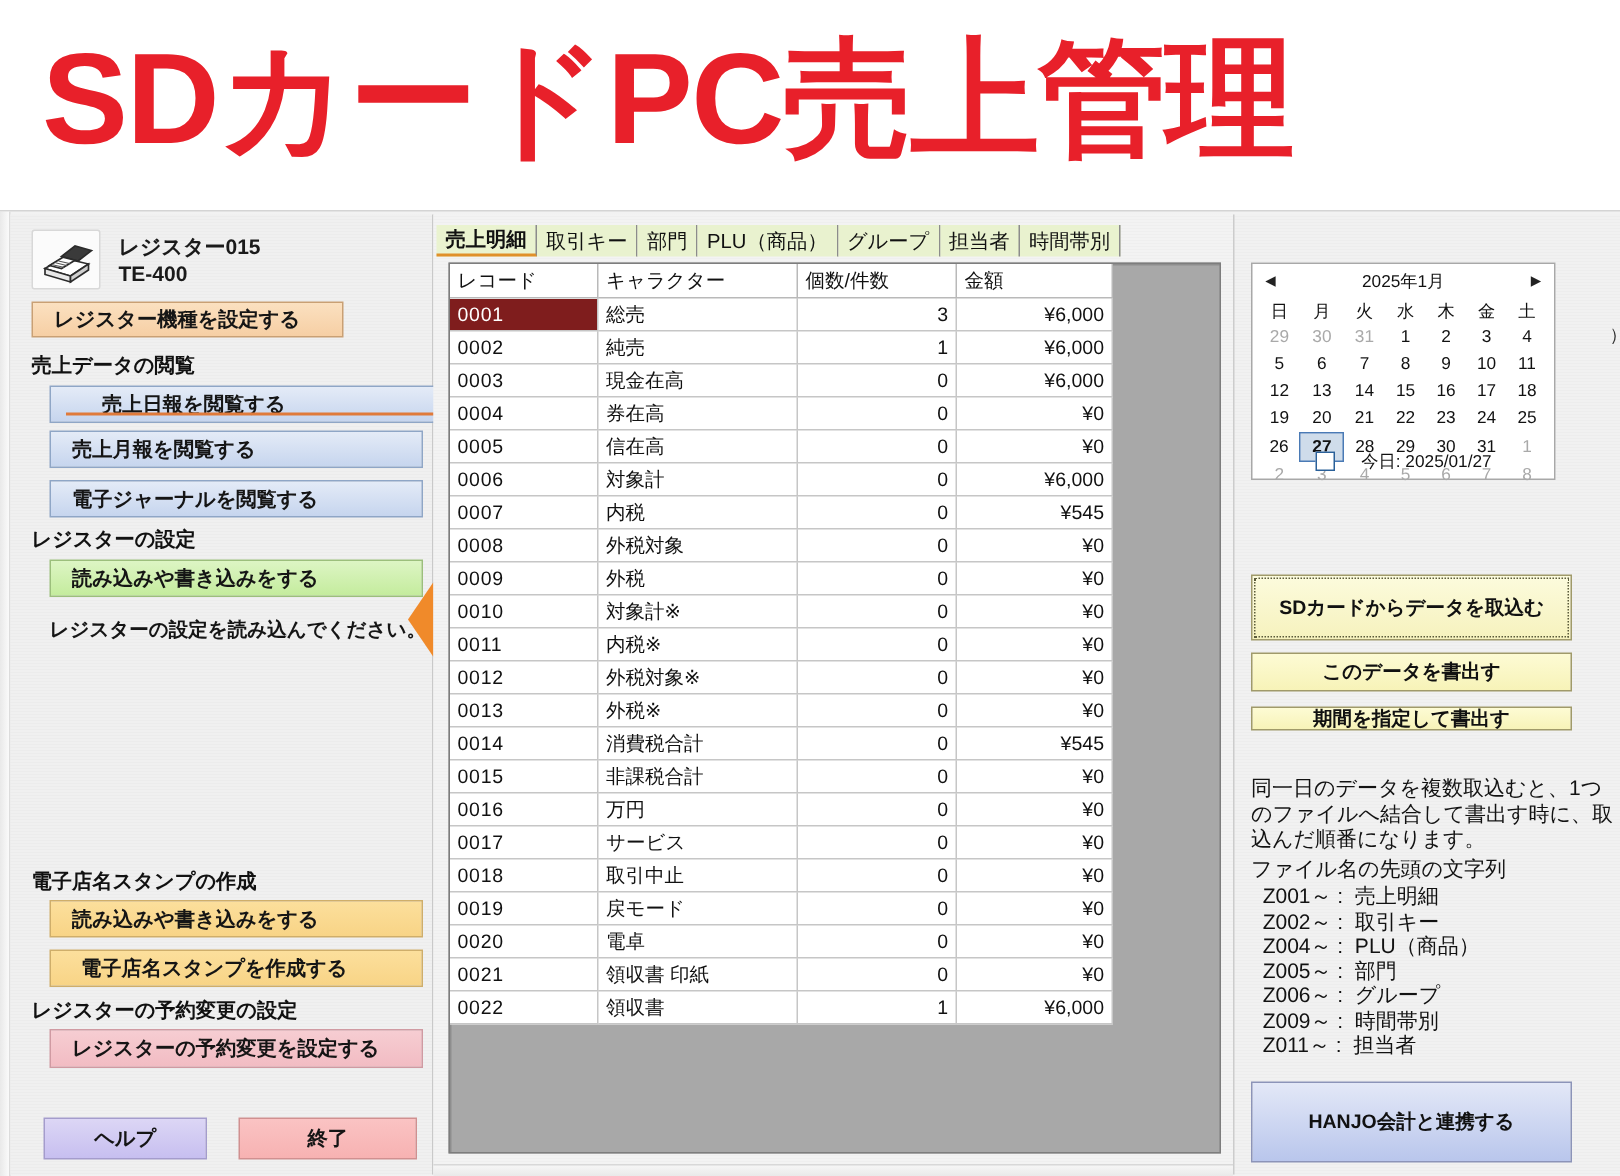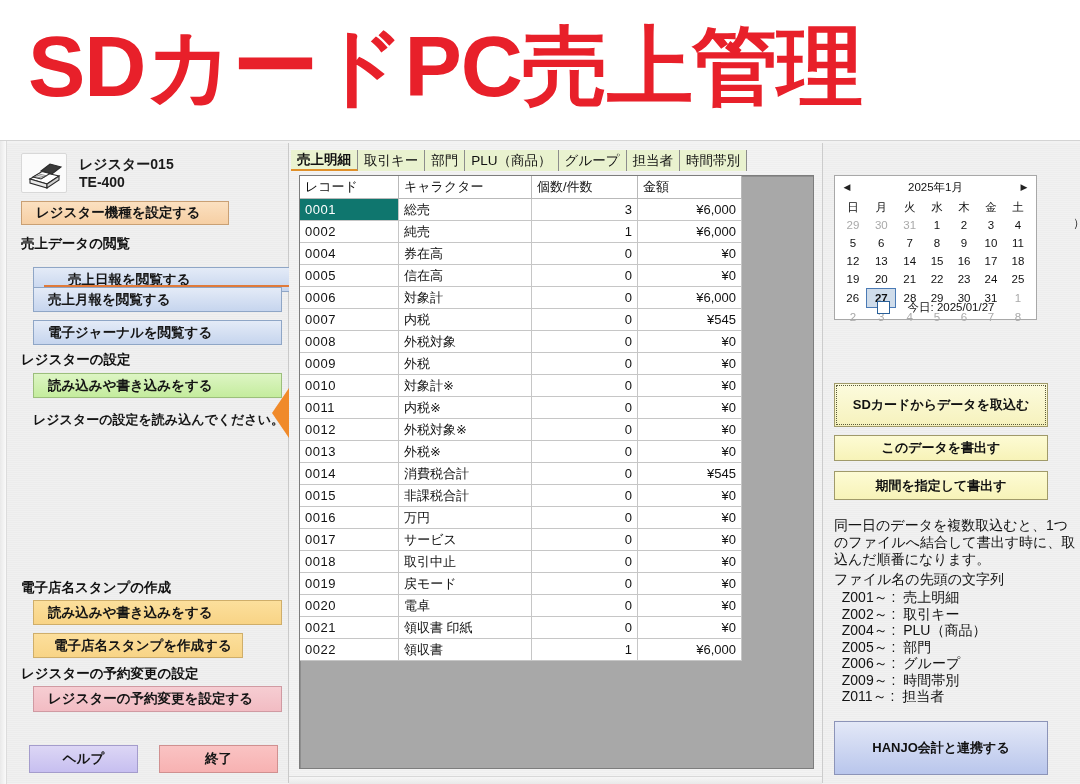--- a/index.html
+++ b/index.html
@@ -175,21 +175,21 @@
     overflow:hidden;white-space:nowrap;
   }
   td.c-rec{width:88px;text-align:left;letter-spacing:0.5px;}
   td.c-chr{width:122px;text-align:left;}
   td.c-qty{width:95px;text-align:right;}
   td.c-amt{width:93px;text-align:right;}
   th.c-rec{width:88px;}
   th.c-chr{width:122px;}
   th.c-qty{width:95px;}
   th.c-amt{width:93px;}
-  tr.selected td.c-rec{background:#0f766e;color:#ffffff;}
+  tr.selected td.c-rec{background:#7f1d1d;color:#ffffff;}
 
   
   .right{
     position:absolute;left:822px;top:2px;width:258px;height:640px;
     background:#f0f0f0;
     background-image:repeating-linear-gradient(to bottom,#f1f1f1 0px,#f1f1f1 1px,#ededed 1px,#ededed 2px);
     border-left:1px solid #cccccc;
   }
   .cal{
     position:absolute;left:11px;top:32px;width:201px;height:143px;
@@ -300,37 +300,37 @@
           </svg>
         </div>
         <div class="reg-name">レジスター015</div>
         <div class="reg-model">TE-400</div>
       </div>
 
       <div class="sb-btn orange" style="left:14px;top:58px;width:208px;height:24px;">レジスター機種を設定する</div>
 
       <div class="sb-label" style="left:14px;top:92px;">売上データの閲覧</div>
 
-      <div class="sb-btn blue" style="left:26px;top:124px;width:269px;height:25px;padding-left:34px;">
+      <div class="sb-btn blue" style="left:26px;top:114px;width:269px;height:25px;padding-left:34px;">
         <span>売上日報を閲覧する</span>
         <span class="underline"></span>
       </div>
       <div class="sb-btn blue" style="left:26px;top:144px;width:249px;height:25px;">売上月報を閲覧する</div>
       <div class="sb-btn blue" style="left:26px;top:177px;width:249px;height:25px;">電子ジャーナルを閲覧する</div>
 
       <div class="sb-label" style="left:14px;top:208px;">レジスターの設定</div>
 
       <div class="sb-btn green" style="left:26px;top:230px;width:249px;height:25px;">読み込みや書き込みをする</div>
 
       <div class="sb-note" style="left:26px;top:268px;">レジスターの設定を読み込んでください。</div>
 
       <div class="sb-label" style="left:14px;top:436px;">電子店名スタンプの作成</div>
 
       <div class="sb-btn yellow" style="left:26px;top:457px;width:249px;height:25px;">読み込みや書き込みをする</div>
-      <div class="sb-btn yellow" style="left:26px;top:490px;width:210px;height:25px;padding-left:20px;">電子店名スタンプを作成する</div>
+      <div class="sb-btn yellow" style="left:26px;top:490px;width:249px;height:25px;padding-left:20px;">電子店名スタンプを作成する</div>
 
       <div class="sb-label" style="left:14px;top:522px;">レジスターの予約変更の設定</div>
 
       <div class="sb-btn pink" style="left:26px;top:543px;width:249px;height:26px;">レジスターの予約変更を設定する</div>
 
       <div class="sb-btn purple centered" style="left:22px;top:602px;width:109px;height:28px;">ヘルプ</div>
       <div class="sb-btn red centered" style="left:152px;top:602px;width:119px;height:28px;">終了</div>
     </div>
 
     <div class="arrow-pointer"></div>
@@ -377,20 +377,26 @@
                 <td class="c-qty">3</td>
                 <td class="c-amt">¥6,000</td>
               </tr>
               <tr>
                 <td class="c-rec">0002</td>
                 <td class="c-chr">純売</td>
                 <td class="c-qty">1</td>
                 <td class="c-amt">¥6,000</td>
               </tr>
               <tr>
+                <td class="c-rec">0003</td>
+                <td class="c-chr">現金在高</td>
+                <td class="c-qty">0</td>
+                <td class="c-amt">¥6,000</td>
+              </tr>
+              <tr>
                 <td class="c-rec">0004</td>
                 <td class="c-chr">券在高</td>
                 <td class="c-qty">0</td>
                 <td class="c-amt">¥0</td>
               </tr>
               <tr>
                 <td class="c-rec">0005</td>
                 <td class="c-chr">信在高</td>
                 <td class="c-qty">0</td>
                 <td class="c-amt">¥0</td>
@@ -582,21 +588,21 @@
         </table>
         <div class="cal-foot">
           <span class="cal-chk"></span>
           <span>今日: 2025/01/27</span>
         </div>
       </div>
 
       <div class="rt-btn focus" style="left:11px;top:240px;width:214px;height:44px;">SDカードからデータを取込む</div>
 
       <div class="rt-btn" style="left:11px;top:292px;width:214px;height:26px;">このデータを書出す</div>
-      <div class="rt-btn" style="left:11px;top:328px;width:214px;height:29px;">期間を指定して書出す</div>
+      <div class="rt-btn" style="left:11px;top:328px;width:214px;height:16px;">期間を指定して書出す</div>
 
       <div class="rt-note" style="top:374px;">同一日のデータを複数取込むと、1つ
 のファイルへ結合して書出す時に、取
 込んだ順番になります。</div>
       <div class="rt-note" style="top:428px;">ファイル名の先頭の文字列</div>
       <div class="rt-note" style="top:446px;line-height:16.5px;">  Z001～ :  売上明細
   Z002～ :  取引キー
   Z004～ :  PLU（商品）
   Z005～ :  部門
   Z006～ :  グループ

